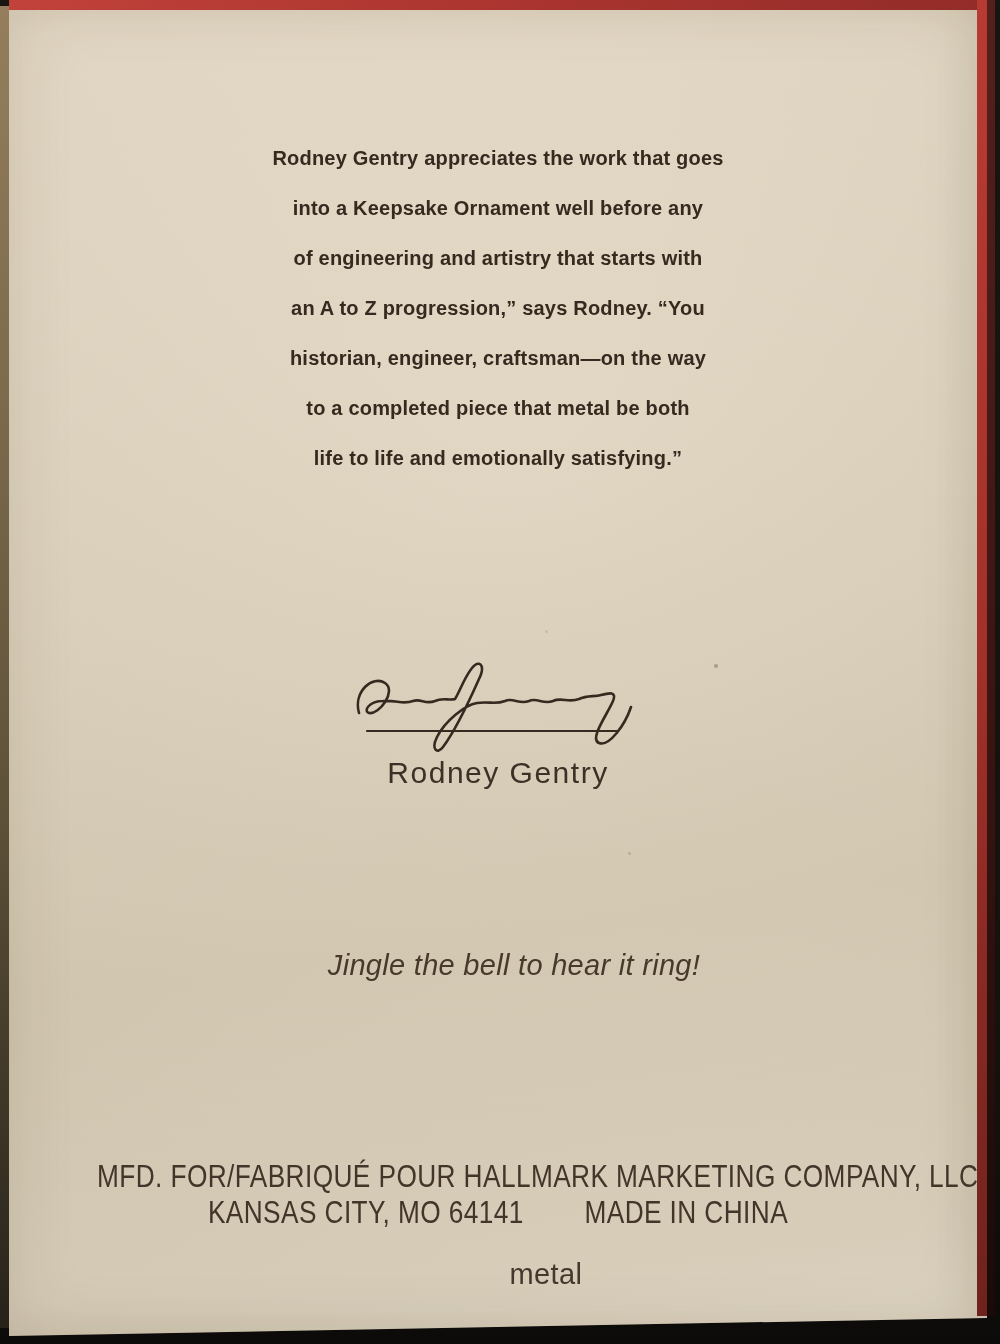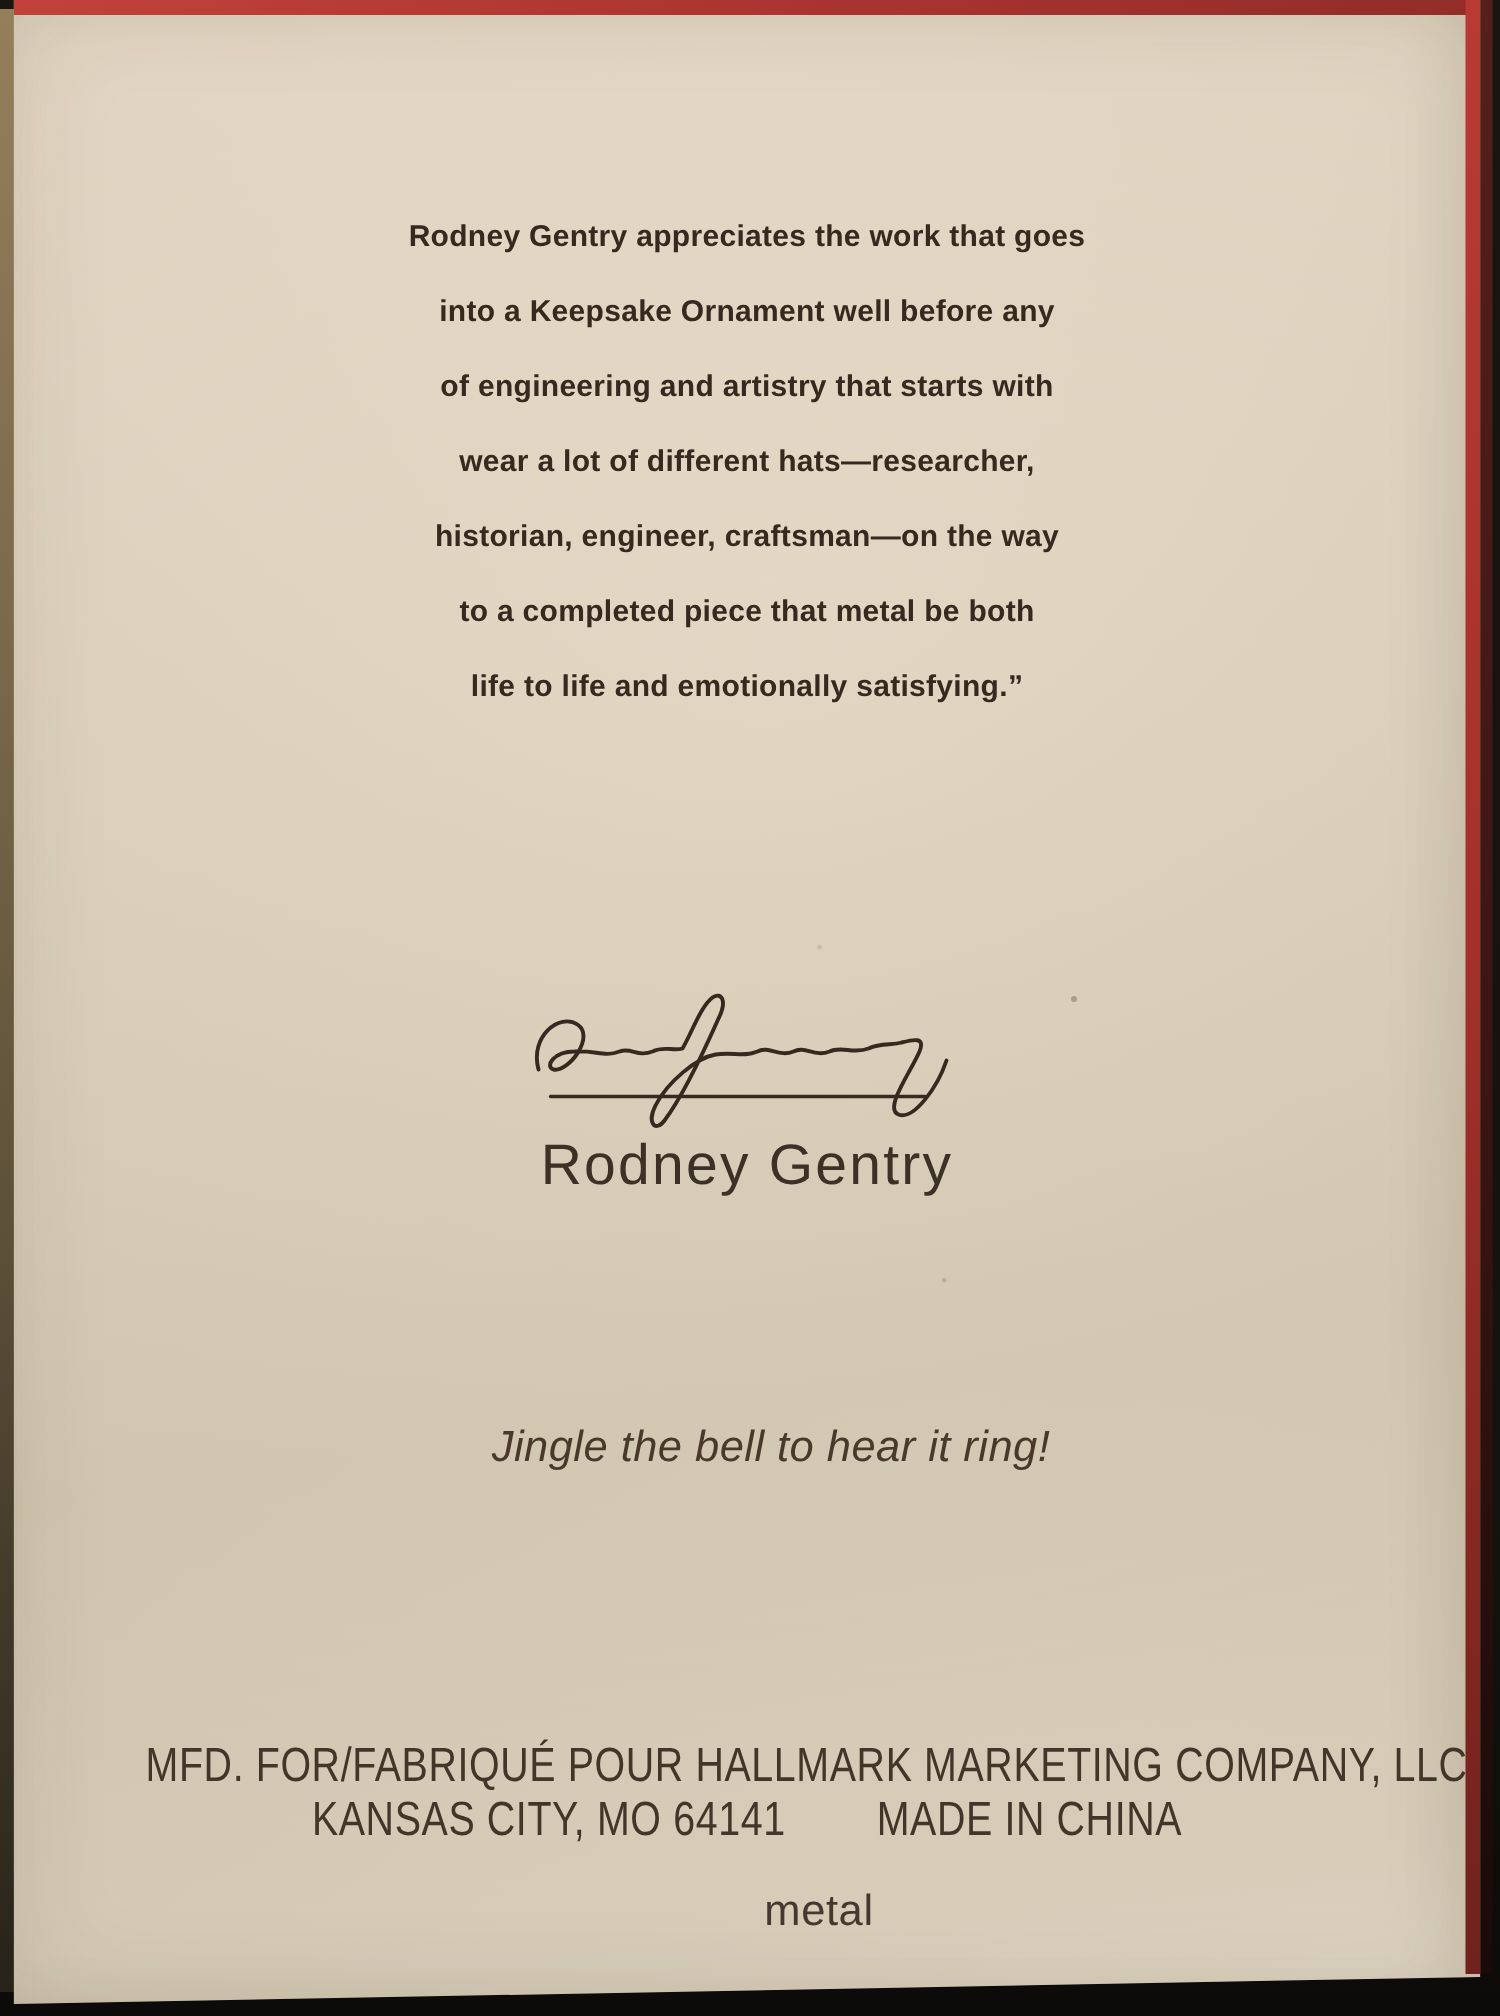--- a/index.html
+++ b/index.html
@@ -39,21 +39,21 @@
   }
   .quote{
     position:absolute;left:0;top:133px;width:100%;
     text-align:center;font-size:20px;line-height:50px;font-weight:700;
     color:#362a20;letter-spacing:0.2px;
   }
   .sig-wrap{position:absolute;left:50%;top:653px;transform:translateX(-50%);width:310px;height:115px;}
   .sig-wrap svg{display:block;}
   .sig-name{
     position:absolute;left:0;top:756px;width:100%;text-align:center;
-    font-size:38px;font-weight:400;color:#3c3126;letter-spacing:1.5px;
+    font-size:30px;font-weight:400;color:#3c3126;letter-spacing:1.5px;
   }
   .jingle{
     position:absolute;left:16px;top:949px;width:100%;text-align:center;
     font-size:29px;font-weight:400;color:#48392b;letter-spacing:0.3px;font-style:italic;
   }
   .mfg{
     position:absolute;left:0;top:1158px;width:100%;text-align:left;color:#44352a;
   }
   .mfg-line1{
     font-size:32px;font-weight:500;line-height:36px;white-space:nowrap;
@@ -82,21 +82,21 @@
 <div class="right-dark-edge"></div>
 
 <div class="box-face">
   <div class="top-red-edge"></div>
   <div class="right-red-edge"></div>
 
   <div class="quote">
     <div>Rodney Gentry appreciates the work that goes</div>
     <div>into a Keepsake Ornament well before any</div>
     <div>of engineering and artistry that starts with</div>
-    <div>wear a lot of different hats—researcher,</div>
+    <div>an A to Z progression,” says Rodney. “You</div>
     <div>historian, engineer, craftsman—on the way</div>
     <div>to a completed piece that metal be both</div>
     <div>life to life and emotionally satisfying.”</div>
   </div>
 
   <div class="sig-wrap">
     <svg width="310" height="115" viewBox="0 0 310 115">
       <g fill="none" stroke="#362a20" stroke-linecap="round" stroke-linejoin="round">
         <path stroke-width="2.6" d="
           M16,60

